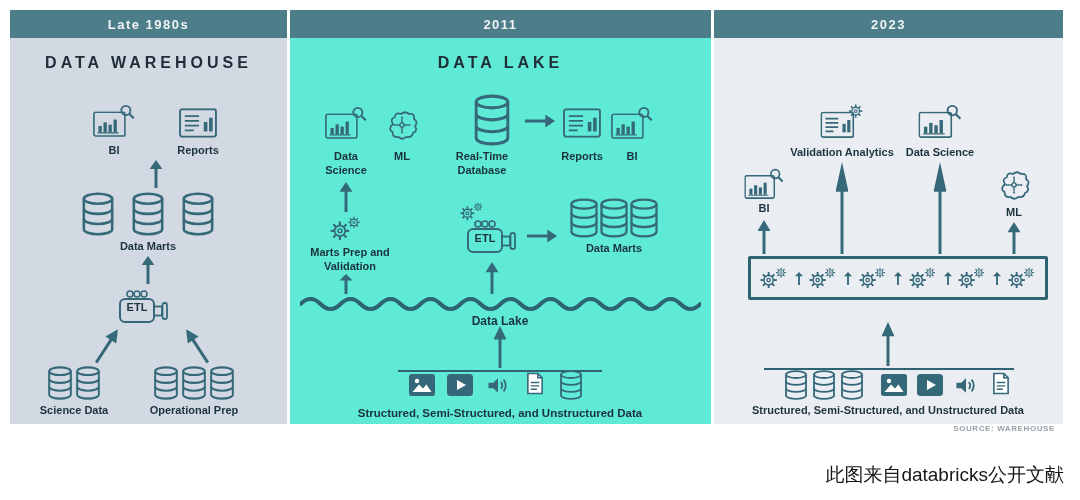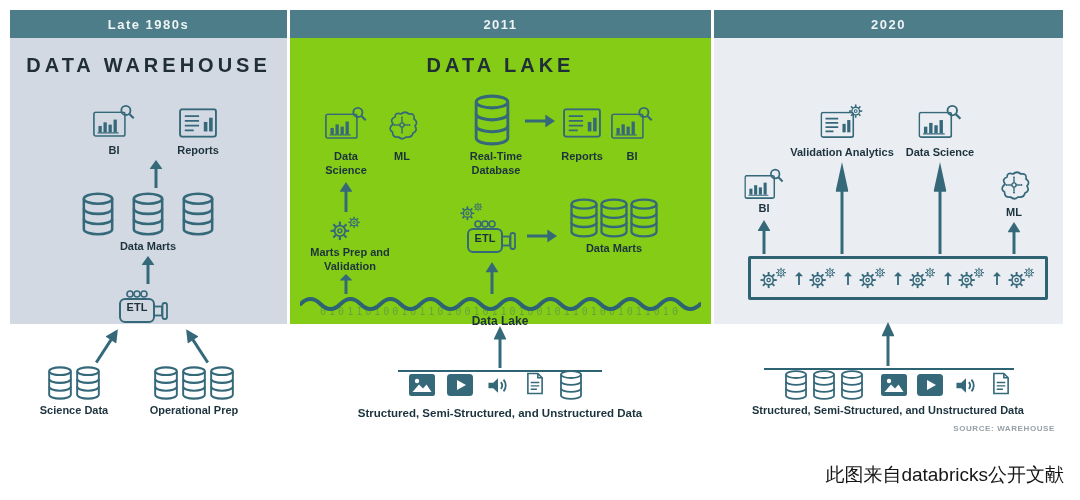--- a/index.html
+++ b/index.html
@@ -1,25 +1,25 @@
 <!DOCTYPE html>
 <html><head>
 <meta charset="utf-8">
 <style>
   *{margin:0;padding:0;box-sizing:border-box}
   html,body{width:1080px;height:500px}
   body{background:#fff;font-family:"Liberation Sans",sans-serif;position:relative;overflow:hidden}
   .figure{position:absolute;left:10px;top:10px;width:1053px;height:442px}
-  .panel{position:absolute;top:0;height:314px}
+  .panel{position:absolute;top:0;height:414px}
   #p1{left:0;width:277px;background:#d3d9e3}
-  #p2{left:280px;width:421px;background:#84cc16}
+  #p2{left:280px;width:421px;background:#5eead4}
   #p3{left:704px;width:349px;background:#eaedf2}
   .hdr{position:absolute;top:0;left:0;right:0;height:28px;background:#4e7d8a;color:#eef4f5;
        font-weight:bold;font-size:13px;letter-spacing:1.5px;display:flex;align-items:center;justify-content:center}
-  .title{position:absolute;top:44px;left:0;right:0;text-align:center;font-weight:bold;font-size:20px;
+  .title{position:absolute;top:44px;left:0;right:0;text-align:center;font-weight:bold;font-size:16px;
          letter-spacing:4px;color:#202e37}
   .ic,.arr{position:absolute;transform:translateX(-50%);color:#35697a}
   .lbl{position:absolute;transform:translateX(-50%);text-align:center;font-weight:bold;font-size:11px;
        color:#1c333d;line-height:1.25;z-index:2}
   .nw{white-space:nowrap}
   .brk{position:absolute;border-top:2.5px solid #2d6372}
   .bin{position:absolute;left:0;right:0;text-align:center;font-family:"DejaVu Sans Mono",monospace;
        font-size:10px;letter-spacing:3px;color:rgba(53,105,122,.4);white-space:nowrap;overflow:hidden;z-index:1}
   #p3 .bin{color:rgba(45,99,114,.8);letter-spacing:2px}
   .bar{position:absolute;left:34px;top:246px;width:300px;height:44px;border:3px solid #2d6372;border-radius:2px;
@@ -258,21 +258,21 @@
         </svg>
       </div>
     <div class="ic" style="left:342px;top:96px">
       <svg width="42" height="33" viewBox="0 0 46 36">
           <use href="#bi-sym"></use>
         </svg>
       </div>
 
     <div class="lbl" style="left:56px;top:140px;width:58px">Data Science</div>
     <div class="lbl" style="left:112px;top:140px">ML</div>
-    <div class="lbl" style="left:206px;top:140px;width:80px">Real-Time Database</div>
+    <div class="lbl" style="left:192px;top:140px;width:80px">Real-Time Database</div>
     <div class="lbl" style="left:292px;top:140px">Reports</div>
     <div class="lbl" style="left:342px;top:140px">BI</div>
 
     <div class="arr" style="left:56px;top:172px">
       <svg width="13" height="30" viewBox="0 0 14 34" preserveAspectRatio="none">
           <use href="#arrow"></use>
         </svg>
       </div>
     <div class="ic" style="left:56px;top:206px">
       <svg width="32" height="25" viewBox="0 0 34 26">
@@ -324,21 +324,20 @@
       <svg width="13" height="32" viewBox="0 0 14 34" preserveAspectRatio="none">
           <use href="#arrow"></use>
         </svg>
       </div>
 
     <div class="wave">
       <svg width="401" height="20" viewBox="0 0 400 20">
         <path d="M0 10 Q10 0 20 10 T40 10 T60 10 T80 10 T100 10 T120 10 T140 10 T160 10 T180 10 T200 10 T220 10 T240 10 T260 10 T280 10 T300 10 T320 10 T340 10 T360 10 T380 10 T400 10" fill="none" stroke="currentColor" stroke-width="4" stroke-linecap="round"></path>
       </svg>
     </div>
-    <div class="bin" style="top:296px">0101101001011010010110100101101001011010</div>
     <div class="lbl" style="left:210px;top:304px;font-size:12px">Data Lake</div>
 
     <div class="arr" style="left:210px;top:316px">
       <svg width="13" height="42" viewBox="0 0 14 34" preserveAspectRatio="none">
           <use href="#arrow"></use>
         </svg>
       </div>
     <div class="brk" style="left:108px;top:360px;width:204px"></div>
 
     <div class="ic" style="left:132px;top:364px">
@@ -364,21 +363,21 @@
     <div class="ic" style="left:281px;top:360px">
       <svg width="24" height="30" viewBox="0 0 24 30">
           <use href="#cyl"></use>
         </svg>
       </div>
 
     <div class="lbl nw" style="left:210px;top:396px;font-size:11.5px">Structured, Semi-Structured, and Unstructured Data</div>
   </div>
 
   <div class="panel" id="p3">
-    <div class="hdr">2020</div>
+    <div class="hdr">2023</div>
 
     <div class="ic" style="left:128px;top:94px">
       <svg width="44" height="34" viewBox="0 0 46 36">
           <use href="#sa-sym"></use>
         </svg>
       </div>
     <div class="ic" style="left:226px;top:94px">
       <svg width="44" height="34" viewBox="0 0 46 36">
           <use href="#bi-sym"></use>
         </svg>

